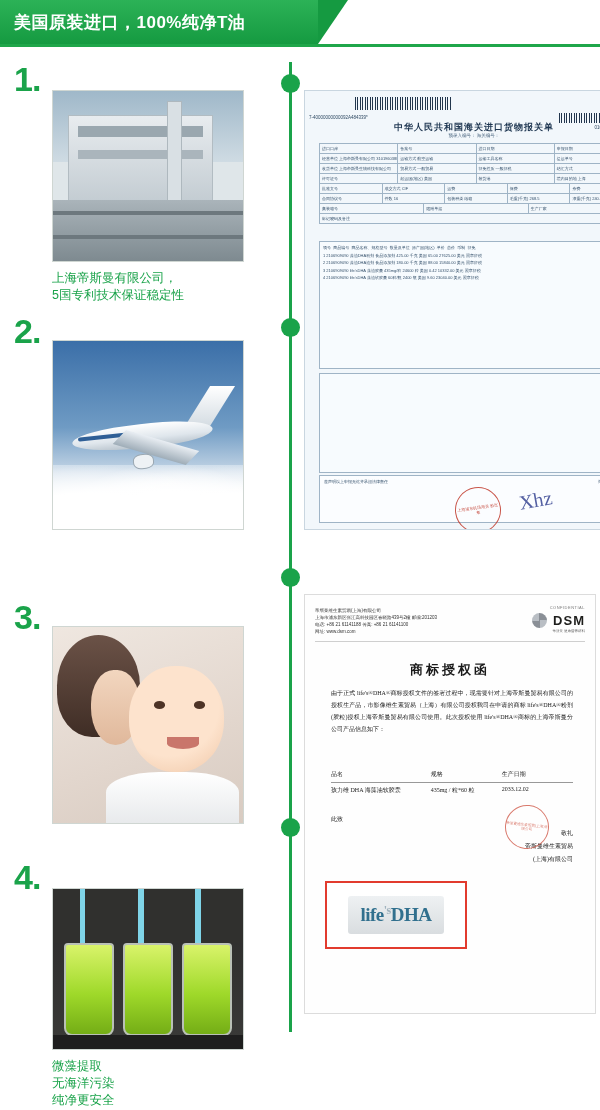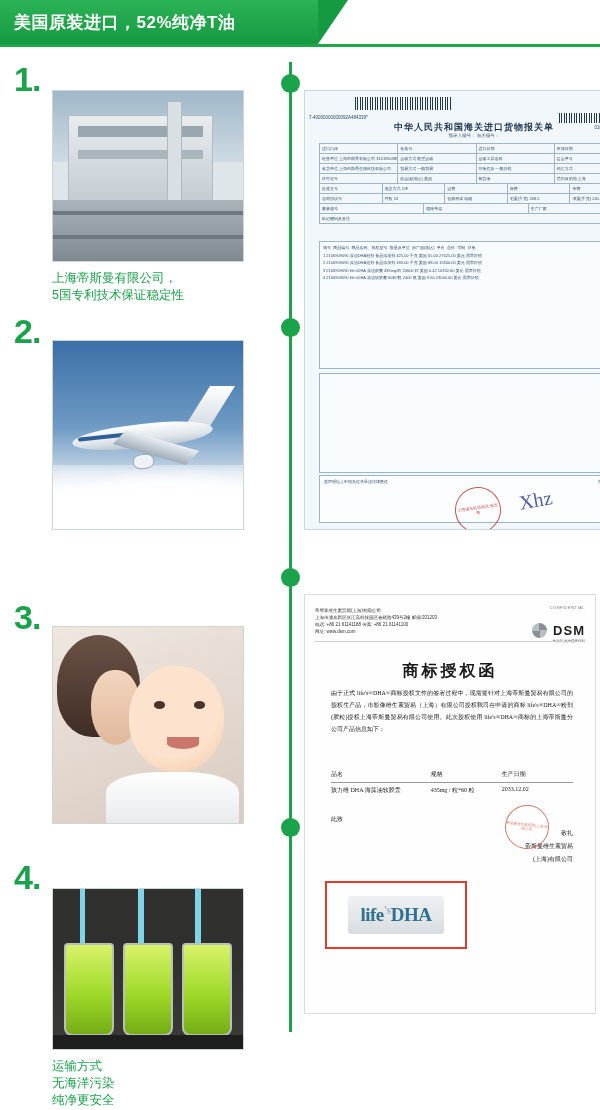--- a/index.html
+++ b/index.html
@@ -314,35 +314,35 @@
     overflow:hidden;
   }
   .doc2 .hdr-left {
     position:absolute; left:10px; top:12px; font-size:4.5px; color:#333; line-height:7px;
   }
   .doc2 .hdr-right {
     position:absolute; right:10px; top:10px; text-align:right;
   }
   .conf { font-size:4px; color:#7a7a7a; letter-spacing:.5px; }
   .dsm-logo {
-    display:flex; align-items:center; gap:6px; margin-top:13px;
+    display:flex; align-items:center; gap:6px; margin-top:3px;
   }
   .dsm-mark {
     width:15px; height:15px; border-radius:50%;
     background: conic-gradient(#8a8f96 0 25%, #b9bec4 25% 50%, #8a8f96 50% 75%, #b9bec4 75% 100%);
   }
   .dsm-text { font-size:13px; font-weight:bold; color:#1d1d1b; letter-spacing:1px; }
   .dsm-sub { font-size:3.5px; color:#666; text-align:right; margin-top:1px; }
   .doc2 .rule {
     position:absolute; left:10px; right:10px; top:46px; height:1px; background:#cfcfcf;
   }
   .doc2 .title2 {
     position:absolute; left:0; right:0; top:66px; text-align:center;
     font-family:Liberation Sans, sans-serif;
-    font-size:16px; font-weight:bold; color:#1a1a1a; letter-spacing:3px;
+    font-size:13px; font-weight:bold; color:#1a1a1a; letter-spacing:3px;
   }
   .doc2 .para {
     position:absolute; left:26px; right:22px; top:92px;
     font-family:"Liberation Serif", serif;
     font-size:6px; line-height:12px; color:#222; text-align:justify;
   }
   .doc2 .tbl {
     position:absolute; left:26px; right:22px; top:172px;
     font-family:"Liberation Serif", serif; font-size:6px; color:#222;
   }
@@ -377,21 +377,21 @@
     padding:7px 12px; border-radius:3px;
     font-family:Liberation Serif, serif;
     font-size:19px; font-weight:bold; color:#31708e; letter-spacing:-.5px;
   }
   .life-logo .sup { color:#9fb2bd; font-size:12px; vertical-align:super; }
 </style>
 </head>
 <body>
 
 <div class="banner">
-  <div class="banner-green">美国原装进口，52%纯净T油</div>
+  <div class="banner-green">美国原装进口，100%纯净T油</div>
 </div>
 <div class="banner-underline"></div>
 
 <div class="tl-line"></div>
 <div class="tl-dot d1"></div>
 <div class="tl-dot d2"></div>
 <div class="tl-dot d3"></div>
 <div class="tl-dot d4"></div>
 
 <div class="left-col">
@@ -433,21 +433,21 @@
   <div class="num" style="top:808px">4.</div>
   <div class="photo ph4">
     <div class="bg4"></div>
       <div class="tubes"></div>
     <div class="jar j1"></div>
       <div class="jar j2"></div>
       <div class="jar j3"></div>
     <div class="base"></div>
   </div>
   <div class="caption cap4">
-    <div>运输方式</div>
+    <div>微藻提取</div>
     <div>无海洋污染</div>
     <div>纯净更安全</div>
   </div>
 </div>
 
 <div class="right-col">
 
   <div class="doc1">
     <div class="barcode" style="position:absolute;left:50px;top:6px;width:96px;height:13px;"></div>
     <div class="side-txt" style="left:4px;top:24px;">7-40000000000092A484339*</div>

